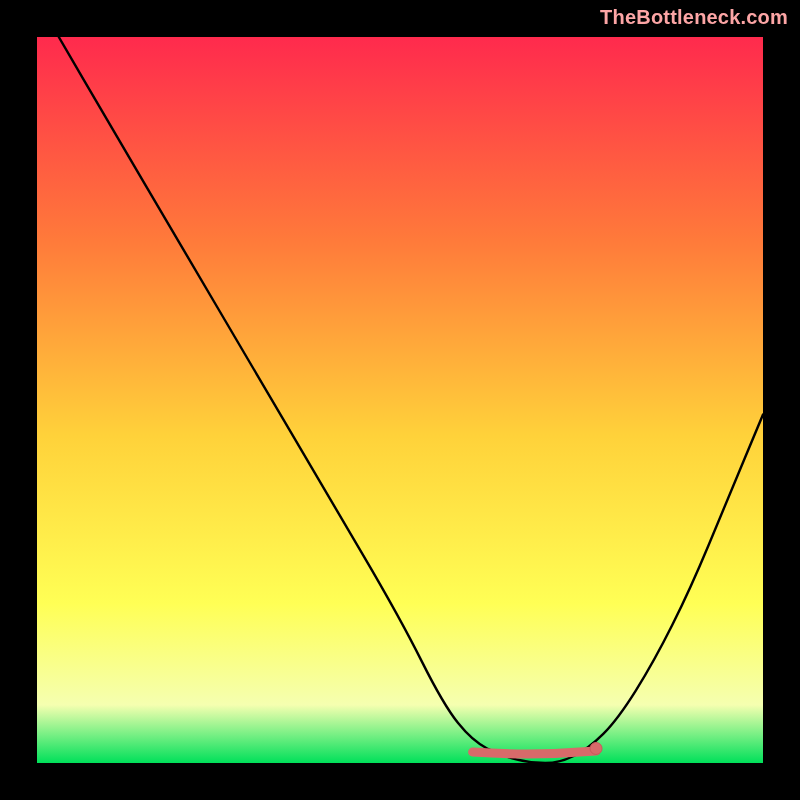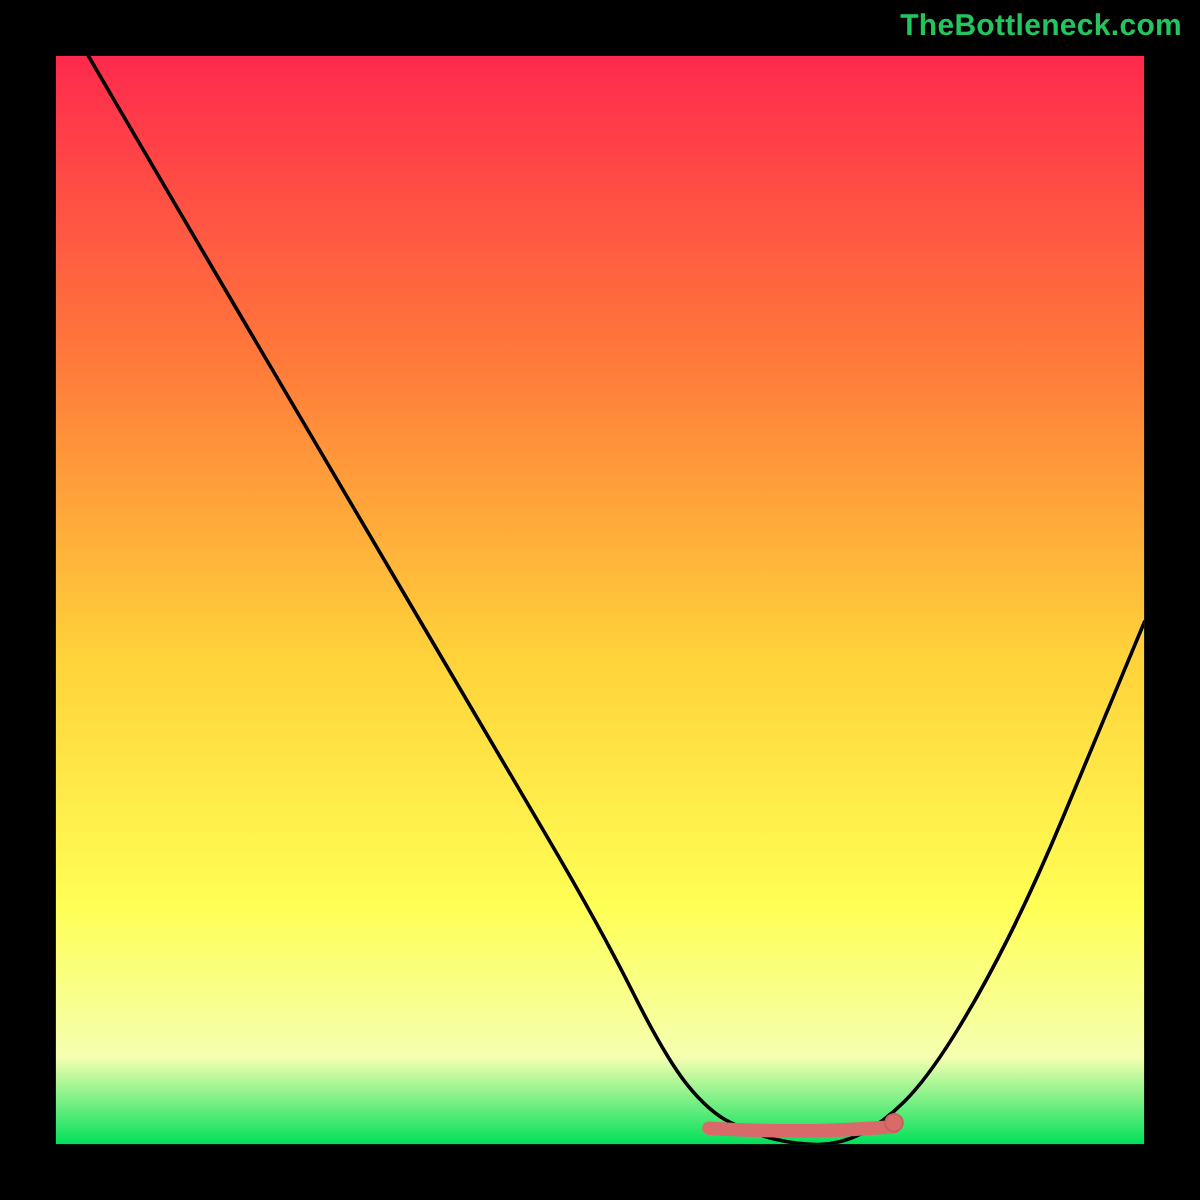--- a/index.html
+++ b/index.html
@@ -41,21 +41,21 @@
     height: 100%;
     pointer-events: none;
   }
   .watermark {
     position: absolute;
     top: 6px;
     right: 12px;
     font-family: Arial, Helvetica, sans-serif;
     font-size: 20px;
     font-weight: bold;
-    color: #22c55e;
+    color: #fca5a5;
     letter-spacing: 0.2px;
   }
 </style>
 </head>
 <body>
 
 <div class="frame">
   <div class="plot">
 
     <svg class="gradient" viewBox="0 0 726 726" preserveAspectRatio="none">

